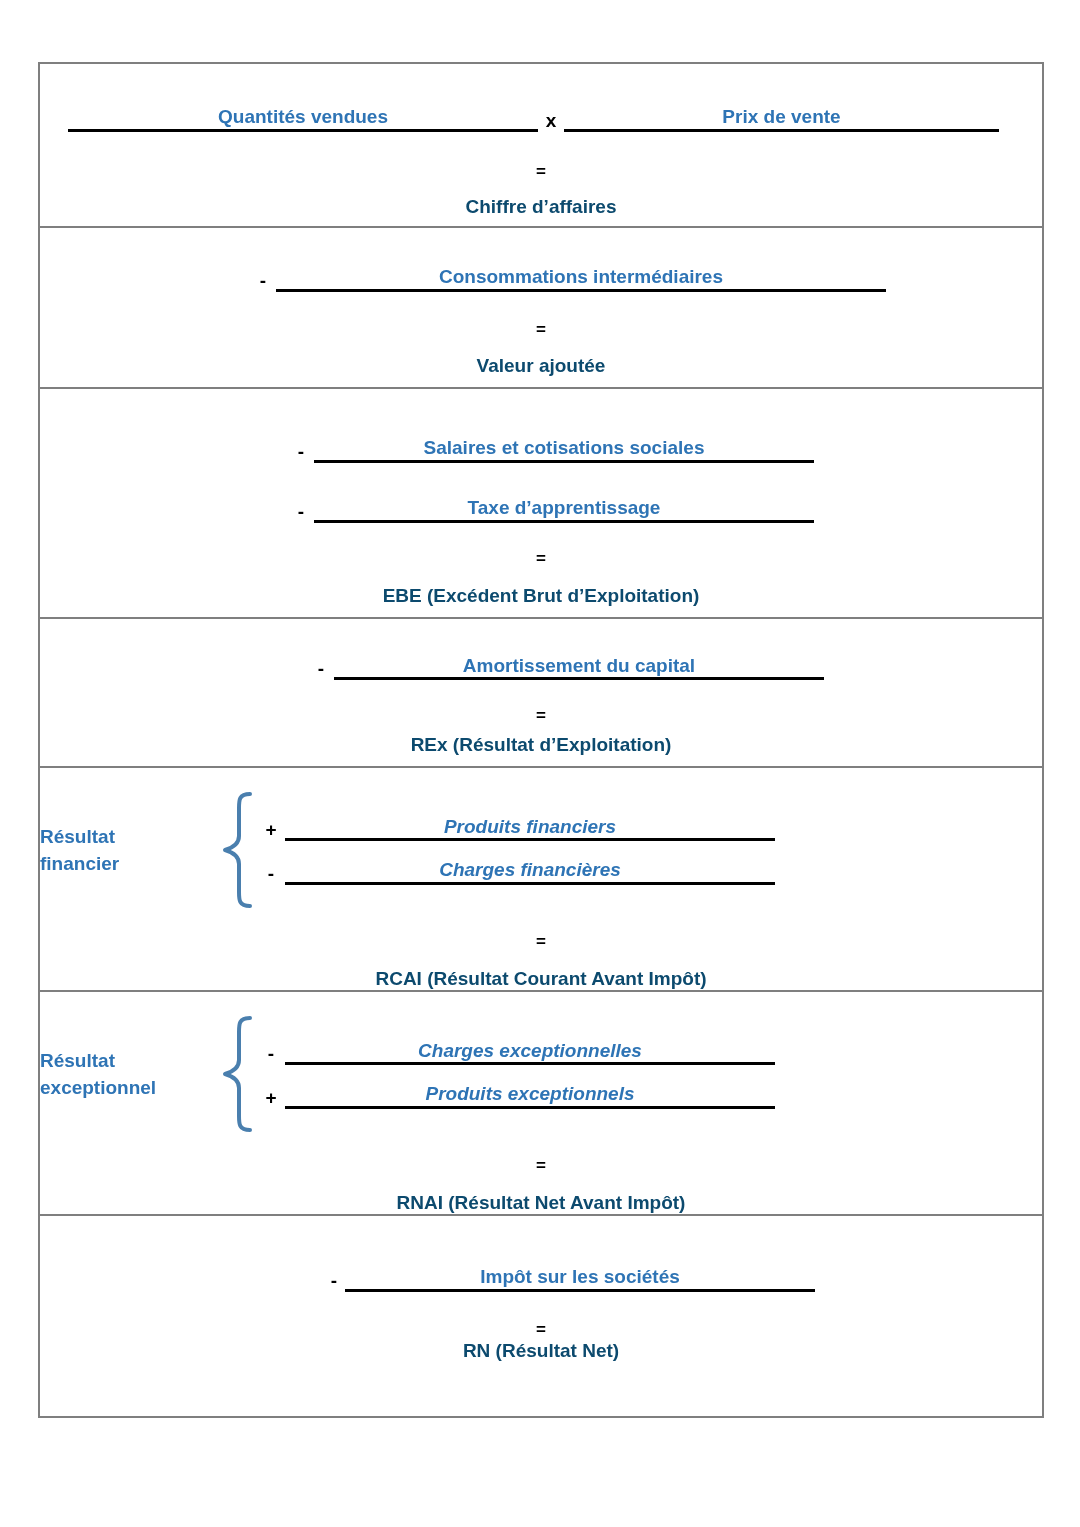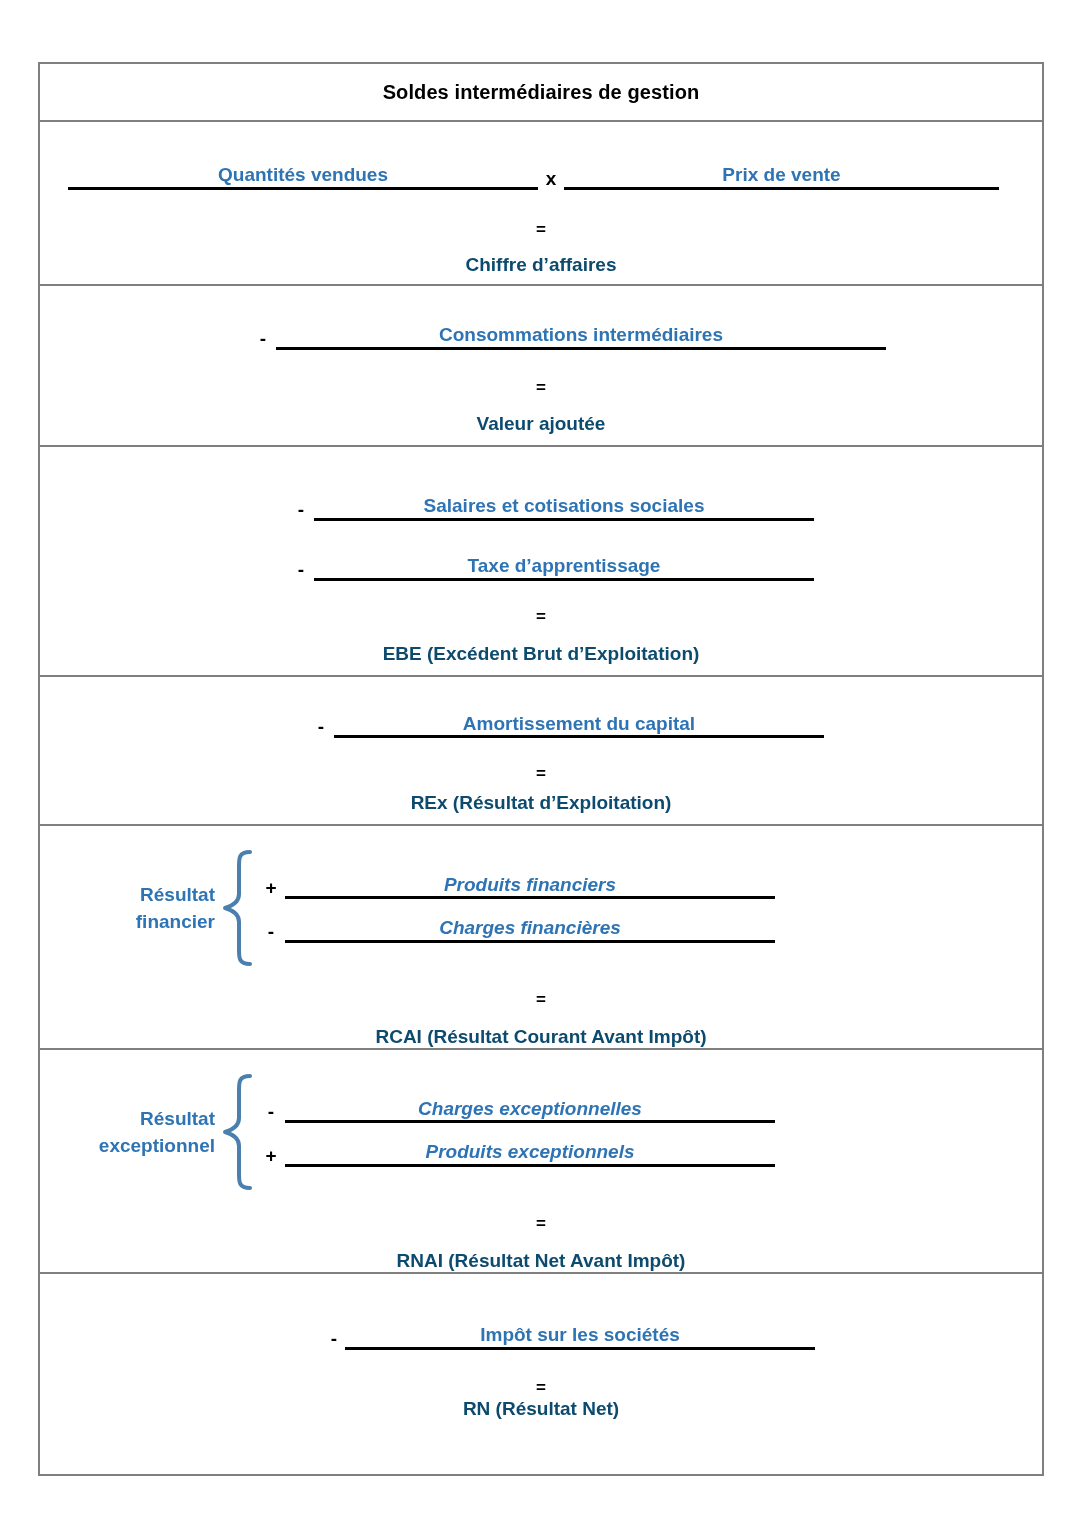--- a/index.html
+++ b/index.html
@@ -152,21 +152,21 @@
   .r4-res { margin-top: 8px; }
 
   
   .group {
     display: flex;
     align-items: center;
     padding-top: 22px;
   }
   .group-label {
     flex: 0 0 175px;
-    text-align: right;
+    text-align: left;
     color: #2e74b5;
     font-weight: bold;
     font-size: 19px;
     line-height: 1.45;
   }
   .group-brace {
     flex: 0 0 42px;
     display: flex;
     justify-content: center;
     align-items: center;
@@ -192,25 +192,20 @@
   .r7-res { }
 </style>
 </head>
 <body>
 
 <div class="page">
 
   <table class="sig-table">
     <tbody>
 
-      <tr class="row">
-        <td class="cell header-cell">
-          <div class="header-title">Soldes intermédiaires de gestion</div>
-        </td>
-      </tr>
 
       <tr class="row">
         <td class="cell">
           <div class="r1-wrap">
             <div class="r1-formula">
               <div class="under r1-left blue">Quantités vendues</div>
               <div class="r1-times">x</div>
               <div class="under r1-right blue">Prix de vente</div>
             </div>
             <div class="equals-line r1-eq">=</div>

